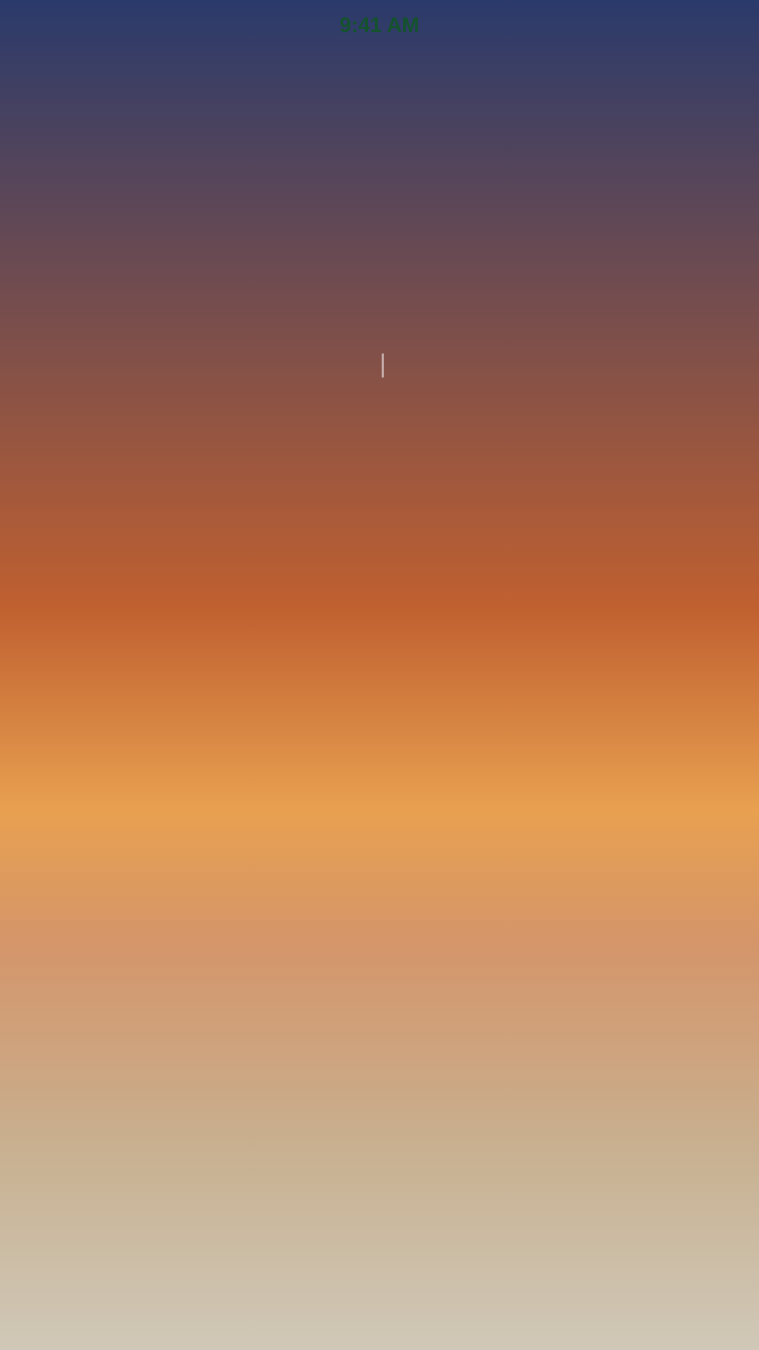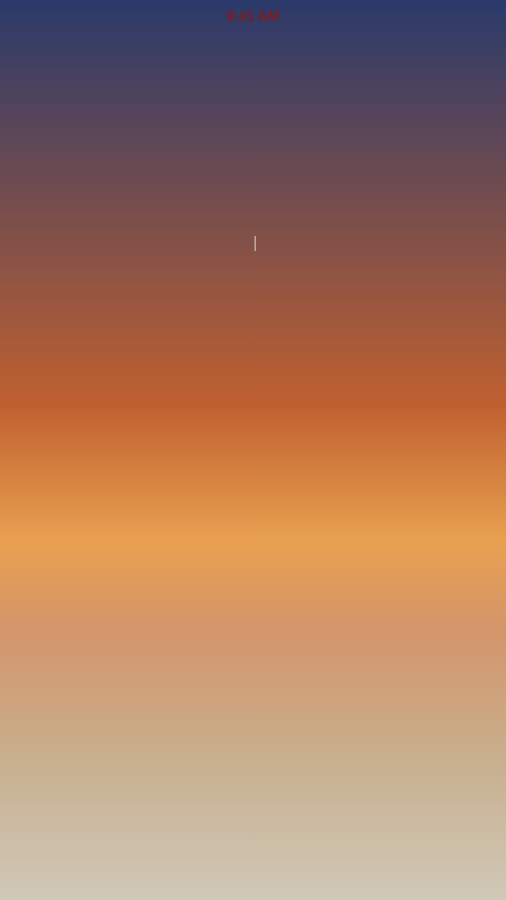--- a/index.html
+++ b/index.html
@@ -48,21 +48,21 @@
       display: flex;
       align-items: center;
       gap: 6px;
     }
     .status-time {
       position: absolute;
       left: 50%;
       transform: translateX(-50%);
       font-size: 14px;
       font-weight: 600;
-      color: #7f1d1d;
+      color: #14532d;
       top: 8px;
     }
     .signal-bars {
       display: flex;
       align-items: flex-end;
       gap: 2px;
       height: 14px;
     }
     .signal-bar {
       width: 3px;

